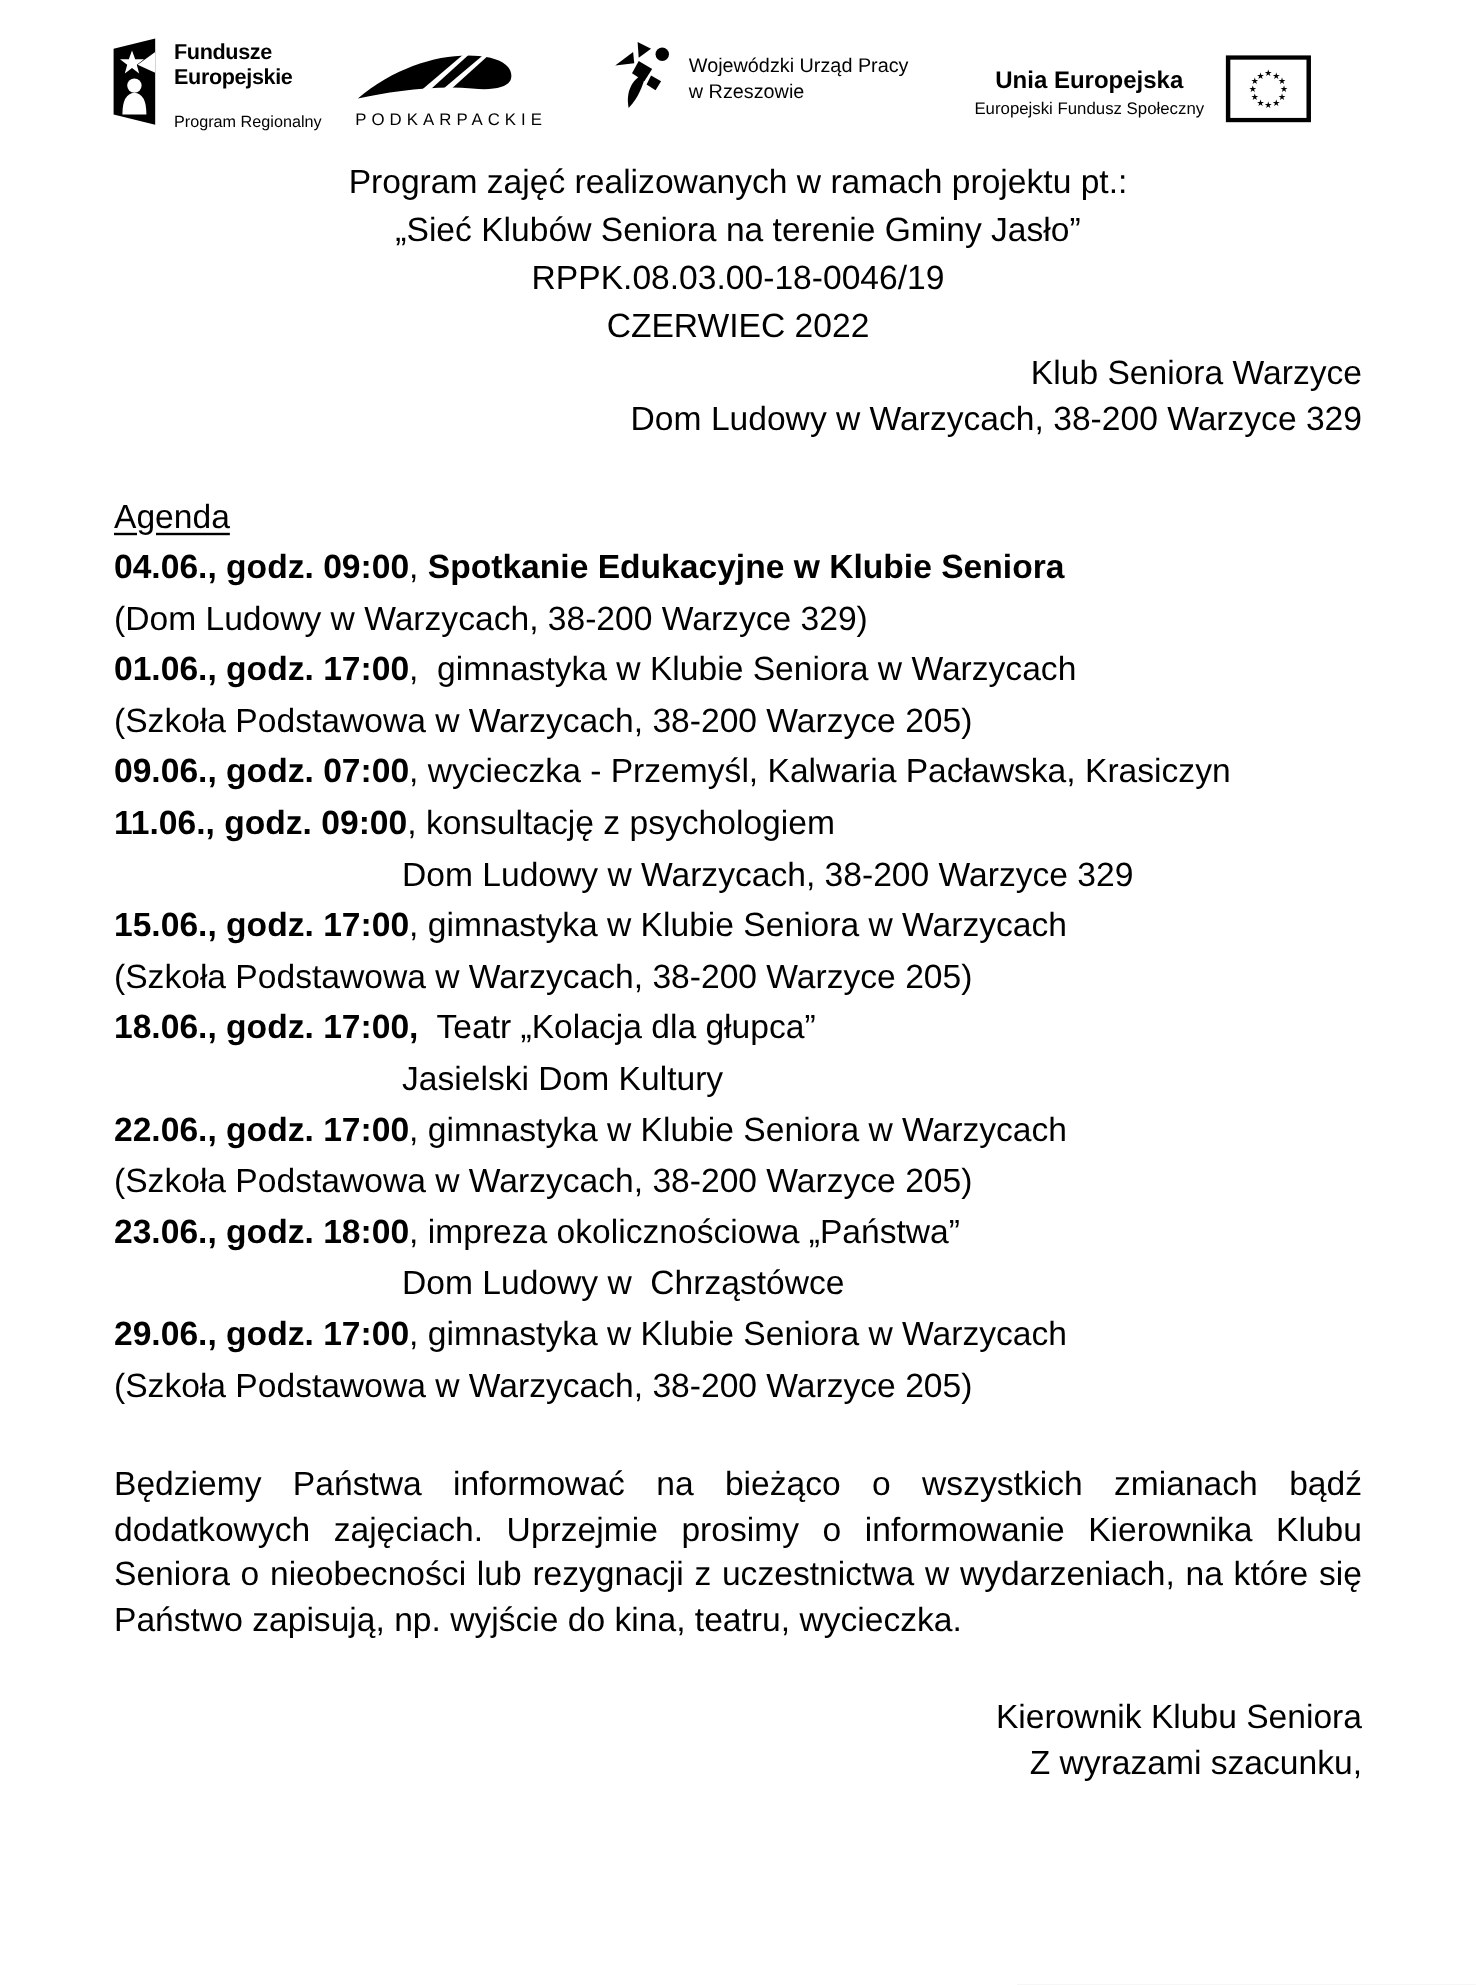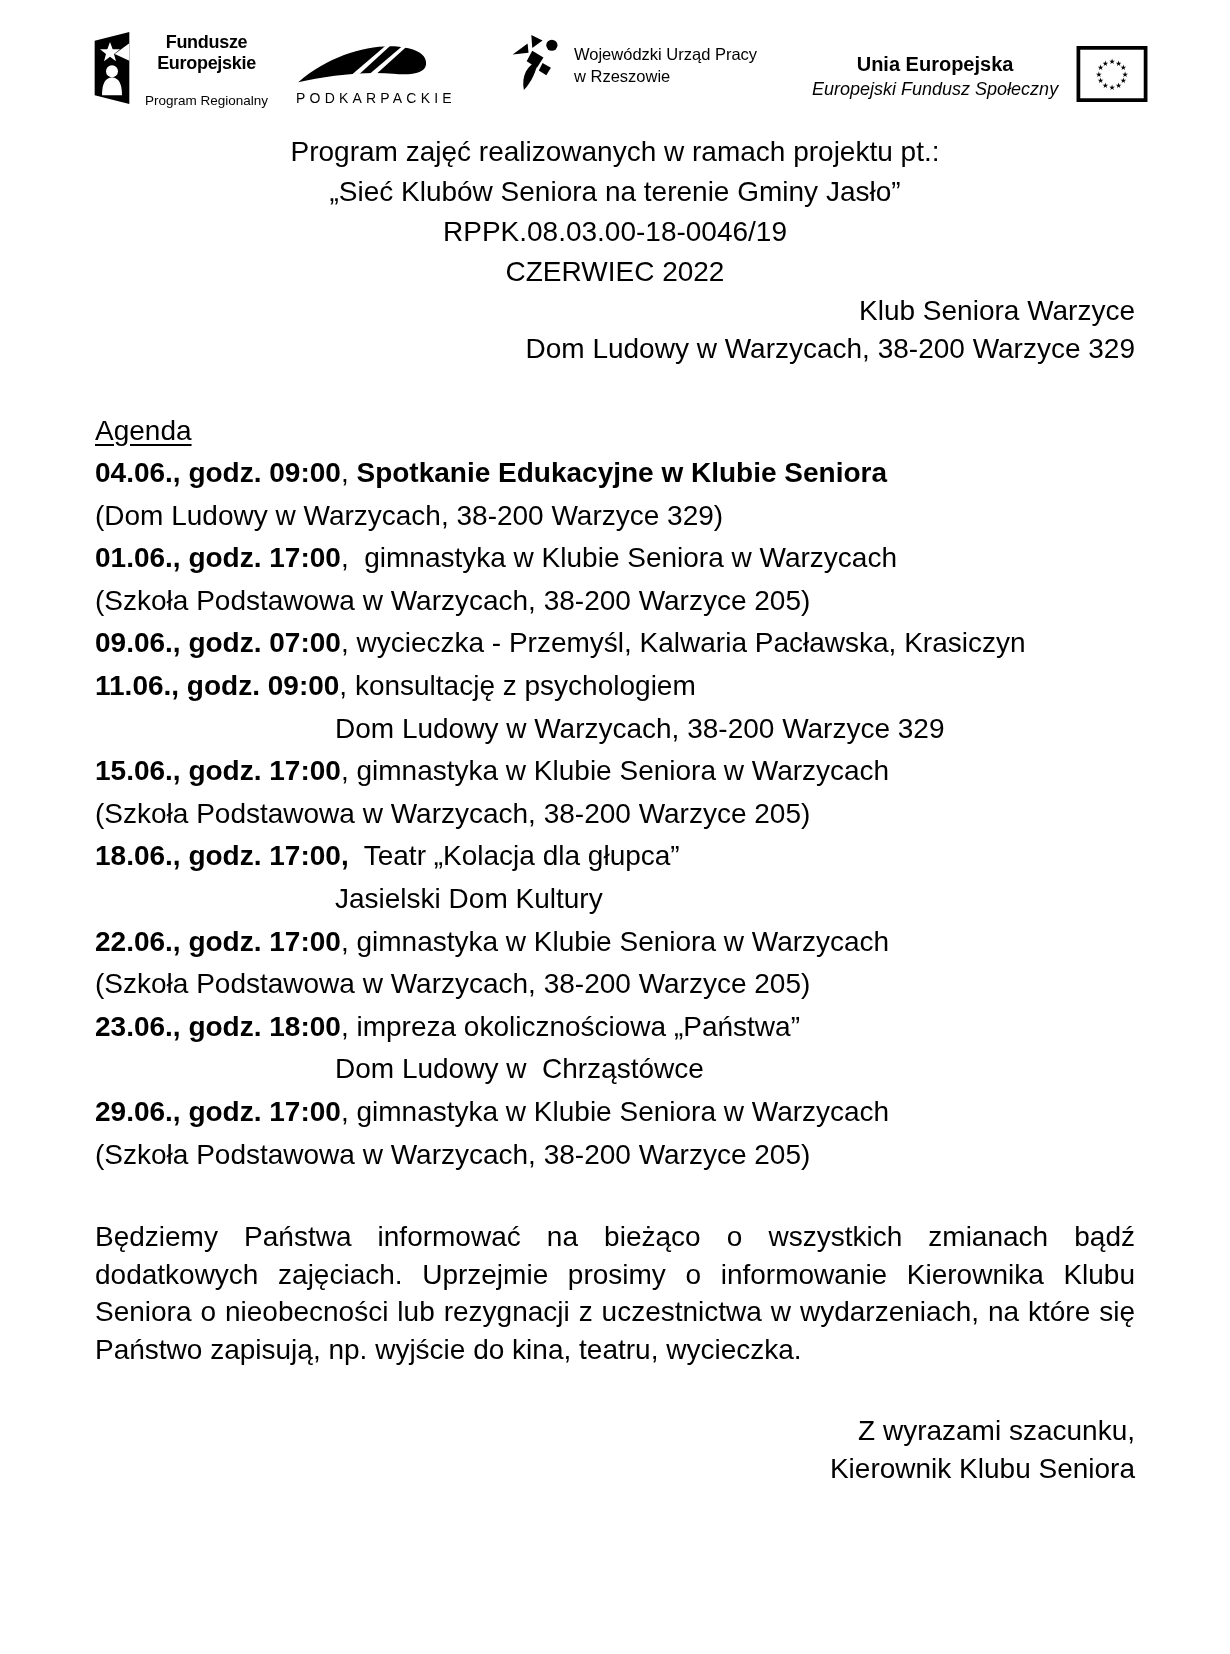--- a/index.html
+++ b/index.html
@@ -10,30 +10,30 @@
     background:#ffffff;
     color:#000000;
     font-family:"Liberation Sans", sans-serif;
     overflow:hidden;
   }
   
   .logos{position:absolute;top:0;left:0;width:1230px;height:125px;}
   .logo{position:absolute;display:flex;align-items:center;}
   .logo-fe{left:92px;top:30px;}
   .logo-fe .fe-text{margin-left:13px;}
-  .fe-line{font-weight:bold;font-size:18px;line-height:21px;letter-spacing:-0.3px;text-align:center;}
+  .fe-line{font-weight:bold;font-size:18px;line-height:21px;letter-spacing:-0.3px;}
   .fe-sub{font-size:13.5px;margin-top:19px;}
   .logo-podkarpackie{left:296px;top:42px;display:block;text-align:left;width:170px;}
   .pk-label{font-size:14px;letter-spacing:4.2px;margin-top:2px;white-space:nowrap;}
   .logo-wup{left:508px;top:32px;}
   .wup-text{margin-left:10px;font-size:16.5px;line-height:22px;}
   .logo-ue{left:812px;top:46px;}
   .ue-text{text-align:center;}
   .ue-line1{font-weight:bold;font-size:20px;line-height:24px;}
-  .ue-line2{font-size:18px;margin-top:3px;font-style:italic;}
+  .ue-line2{font-size:14px;margin-top:3px;}
   .ue-flag{margin-left:18px;}
   
   .title-block{
     position:absolute;top:132px;left:95px;width:1040px;
     text-align:center;font-size:28px;
   }
   .t-line{line-height:40px;white-space:pre-wrap;}
   .t-bold{font-weight:normal;}
   .t-sub{line-height:38px;text-align:right;}
   
@@ -159,17 +159,17 @@
     <div class="agenda-line"><span>(Szkoła Podstawowa w Warzycach, 38-200 Warzyce 205)</span></div>
     <div class="agenda-line"><strong>23.06., godz. 18:00</strong><span>, impreza okolicznościowa „Państwa”</span></div>
     <div class="agenda-line indent"><span>Dom Ludowy w  Chrząstówce</span></div>
     <div class="agenda-line"><strong>29.06., godz. 17:00</strong><span>, gimnastyka w Klubie Seniora w Warzycach</span></div>
     <div class="agenda-line"><span>(Szkoła Podstawowa w Warzycach, 38-200 Warzyce 205)</span></div>
   </div>
 
   <div class="closing">Będziemy Państwa informować na bieżąco o wszystkich zmianach bądź dodatkowych zajęciach. Uprzejmie prosimy o informowanie Kierownika Klubu Seniora o nieobecności lub rezygnacji z uczestnictwa w wydarzeniach, na które się Państwo zapisują, np. wyjście do kina, teatru, wycieczka.</div>
 
   <div class="signoff">
+    <div>Kierownik Klubu Seniora</div>
     <div>Z wyrazami szacunku,</div>
-    <div>Kierownik Klubu Seniora</div>
   </div>
 
 </div>
 
 </body></html>

